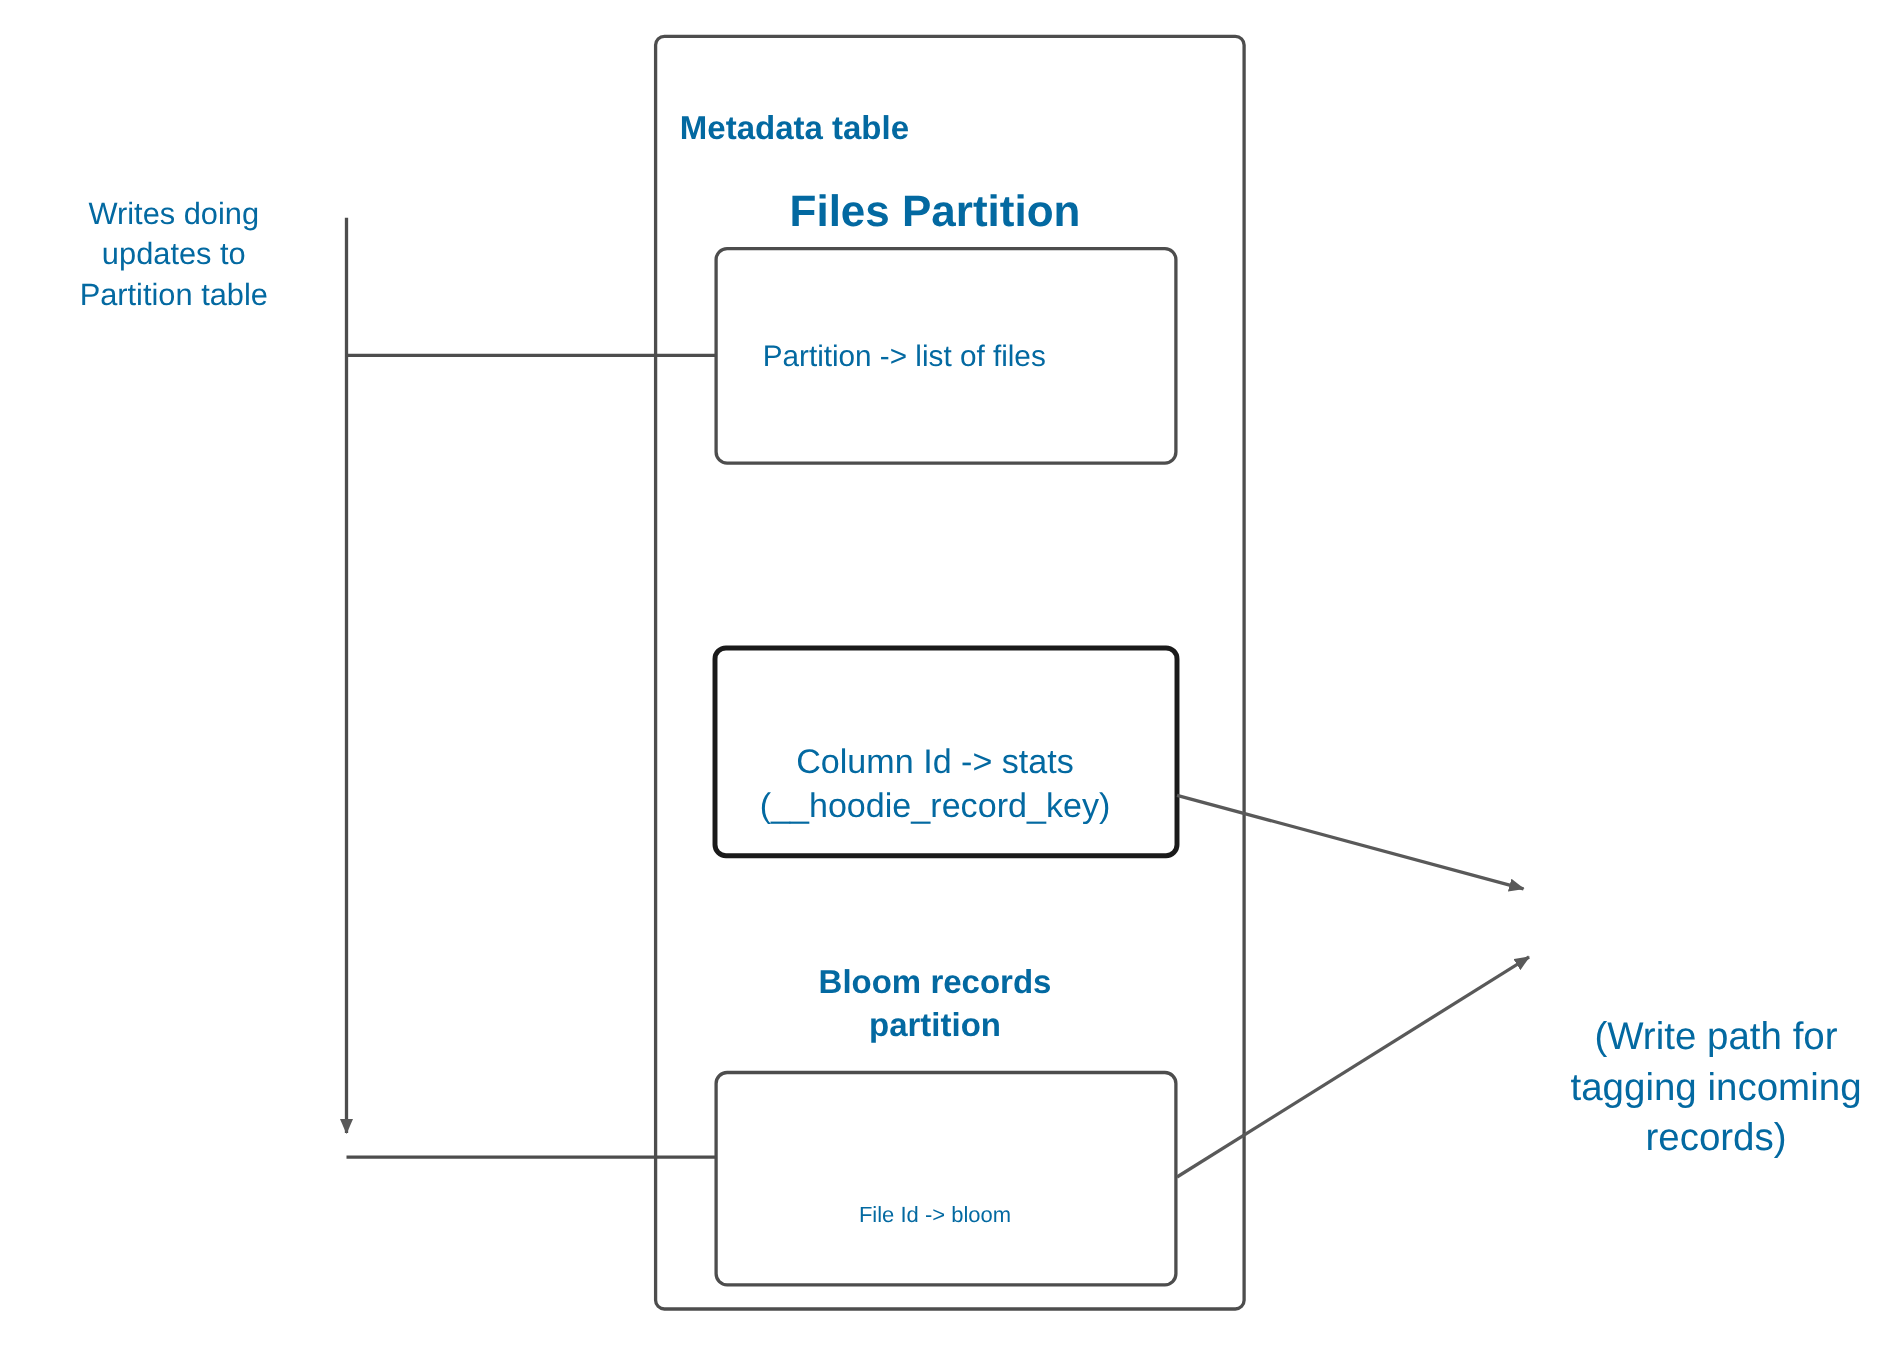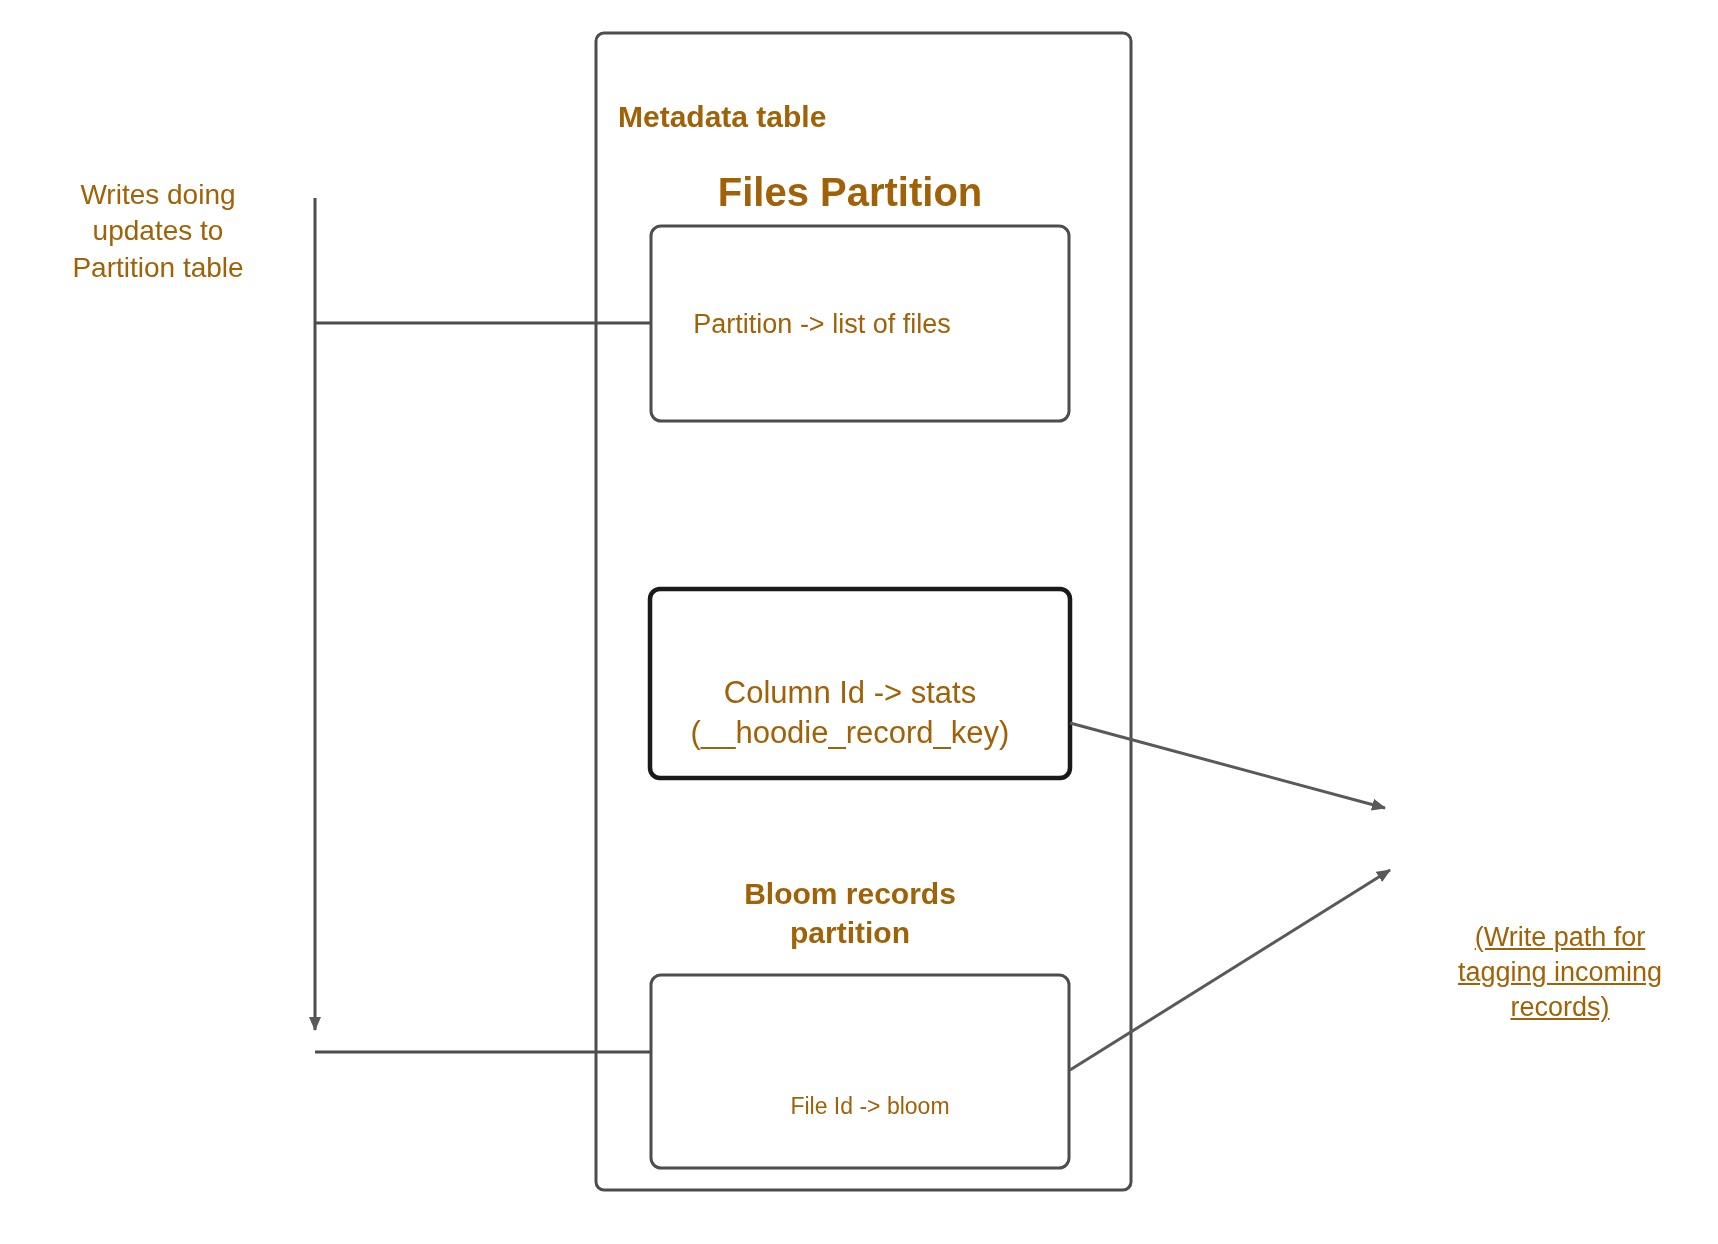--- a/index.html
+++ b/index.html
@@ -23,21 +23,21 @@
     left: 0;
     top: 0;
     width: 1718px;
     height: 1244px;
   }
   .txt {
     position: absolute;
     text-align: center;
     line-height: 1.30;
     white-space: pre-line;
-    color: #a16207;
+    color: #0369a1;
   }
   .bold {
     font-weight: bold;
   }
 
   
   #writes-label {
     left: 8px;
     top: 177px;
     width: 300px;
@@ -83,37 +83,35 @@
   #column-stats-box-text {
     left: 640px;
     top: 673px;
     width: 420px;
     font-size: 31px;
   }
   #bloom-box-text {
     left: 650px;
     top: 1092px;
     width: 400px;
-    font-size: 23px;
-    padding-left: 20px;
+    font-size: 20px;
   }
 
   
   #metadata-index-title {
     left: 1410px;
     top: 823px;
     width: 300px;
     font-size: 30px;
   }
   #metadata-index-note {
     left: 1410px;
     top: 920px;
     width: 300px;
-    font-size: 27px;
-    text-decoration: underline;
+    font-size: 35px;
   }
 </style>
 </head>
 <body>
 
 <div id="canvas">
 
   <svg class="svg-layer" viewBox="0 0 1718 1244" xmlns="http://www.w3.org/2000/svg">
     <defs>
       <marker id="arrowFilled" markerWidth="14" markerHeight="12" refX="13" refY="6" orient="auto" markerUnits="userSpaceOnUse">

